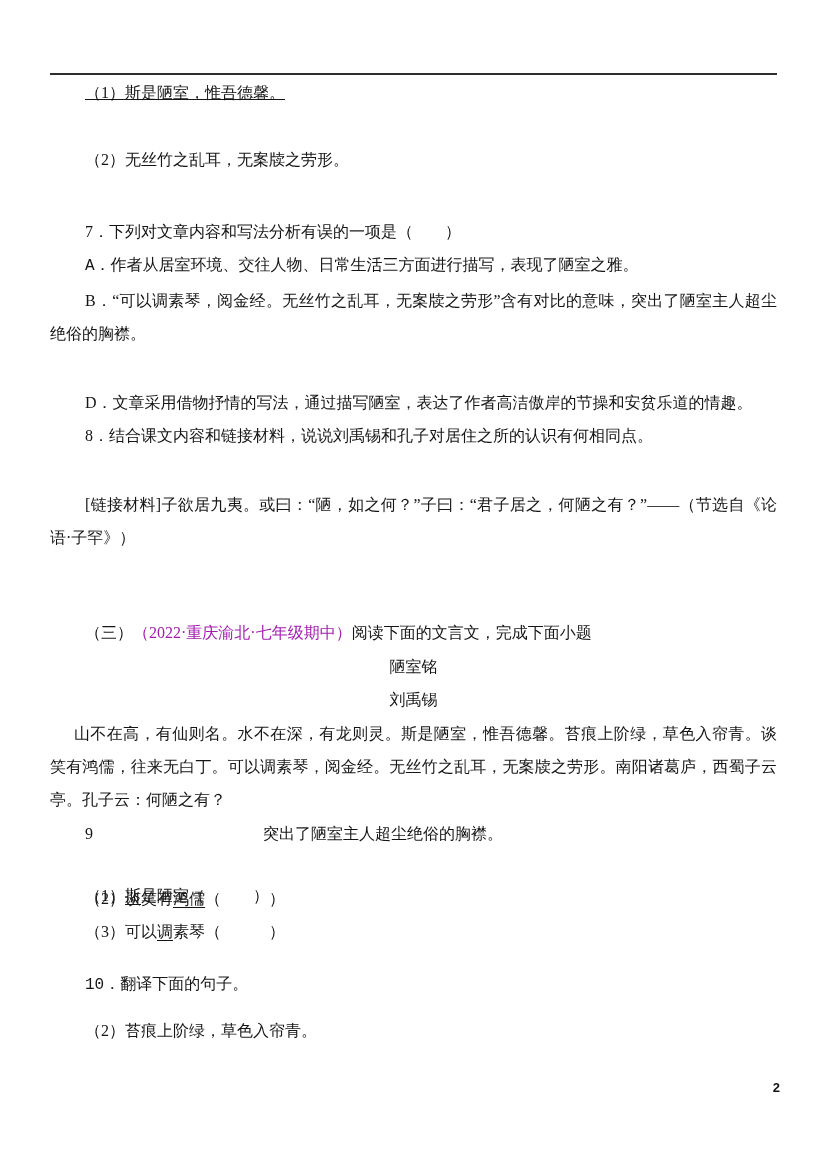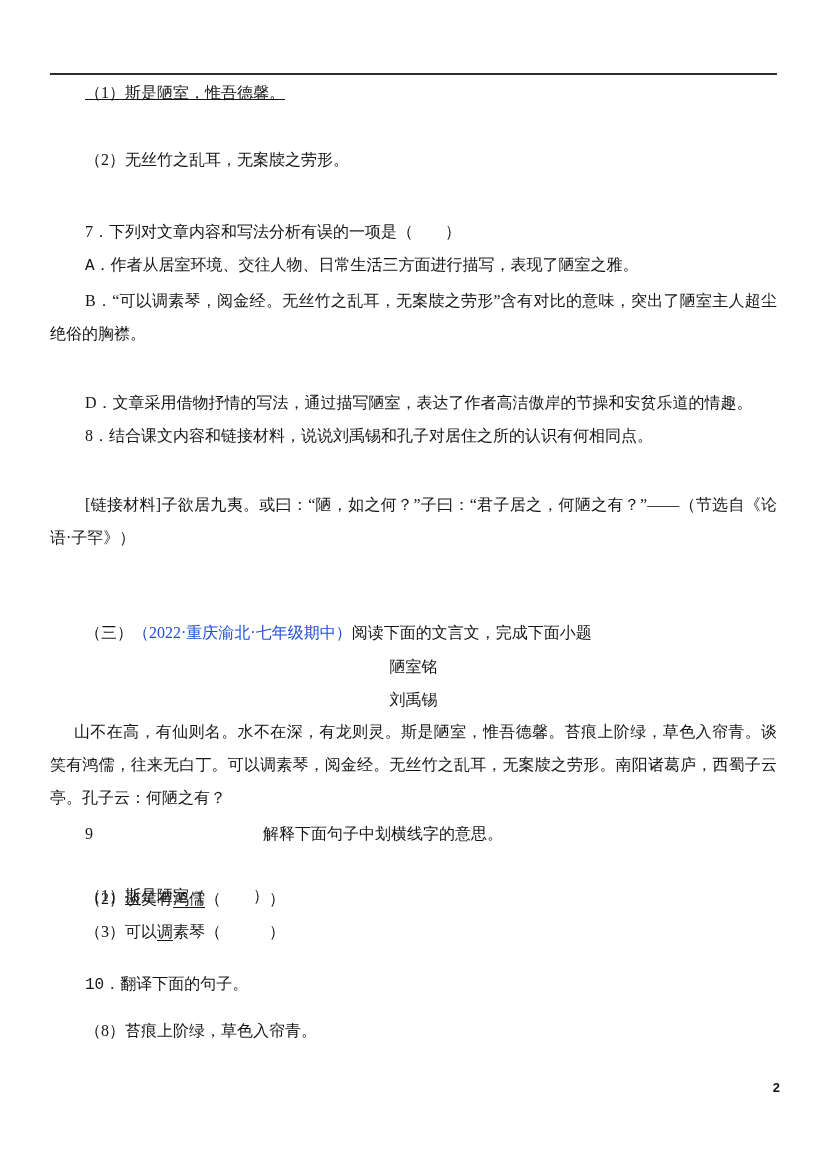--- a/index.html
+++ b/index.html
@@ -14,30 +14,30 @@
     overflow: hidden;
   }
   .line {
     position: absolute;
     left: 50px;
     width: 727px;
     line-height: 33px;
     text-align: justify;
   }
   .indent { text-indent: 35px; }
-  .indent-sm { text-indent: 24px; font-family: Liberation Mono, monospace; }
+  .indent-sm { text-indent: 24px; }
   .center { text-align: center; text-indent: 0; }
   .rule {
     position: absolute;
     left: 50px;
     width: 727px;
     height: 2px;
     background: #2e2e2e;
   }
-  .red { color: #1d4ed8; }
+  .red { color: #a21caf; }
   .u {
     text-decoration: underline;
     text-underline-offset: 3px;
     text-decoration-thickness: 1px;
   }
   .gap {
     display: inline-block;
     width: 170px;
     height: 1px;
   }
@@ -102,41 +102,41 @@
 
   <div class="line center" style="top:650px;">
     <span>陋室铭</span>
   </div>
 
   <div class="line indent-sm" style="top:717px;">
     <span>山不在高，有仙则名。水不在深，有龙则灵。斯是陋室，惟吾德馨。苔痕上阶绿，草色入帘青。谈笑有鸿儒，往来无白丁。可以调素琴，阅金经。无丝竹之乱耳，无案牍之劳形。南阳诸葛庐，西蜀子云亭。孔子云：何陋之有？</span>
   </div>
 
   <div class="line indent" style="top:817px;">
-    <span>9</span><span class="gap"></span><span>解释下面句子中划横线字的意思。</span>
+    <span>9</span><span class="gap"></span><span>突出了陋室主人超尘绝俗的胸襟。</span>
   </div>
 
   <div class="line indent" style="top:879px;">
     <span>（1）</span><span class="u">斯</span><span>是陋室（　　　）</span>
   </div>
 
   <div class="line indent" style="top:882px;">
     <span>（2）谈笑有</span><span class="u">鸿儒</span><span>（　　　）</span>
   </div>
 
   <div class="line indent" style="top:915px;">
     <span>（3）可以</span><span class="u">调</span><span>素琴（　　　）</span>
   </div>
 
 
   <div class="line indent" style="top:969px;font-family:Liberation Mono, monospace;">
     <span>10．翻译下面的句子。</span>
   </div>
 
   <div class="line indent" style="top:1014px;">
-    <span>（8）苔痕上阶绿，草色入帘青。</span>
+    <span>（2）苔痕上阶绿，草色入帘青。</span>
   </div>
 
   <div class="pagenum">
     <span>2</span>
   </div>
 
 </div>
 
 </body></html>

